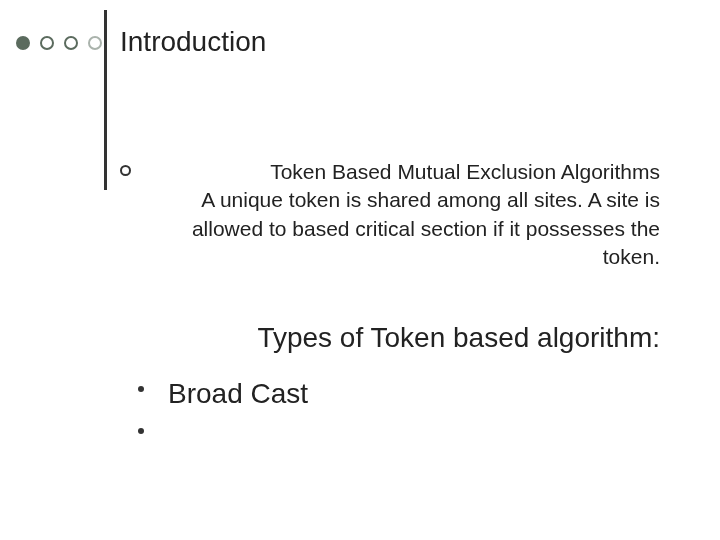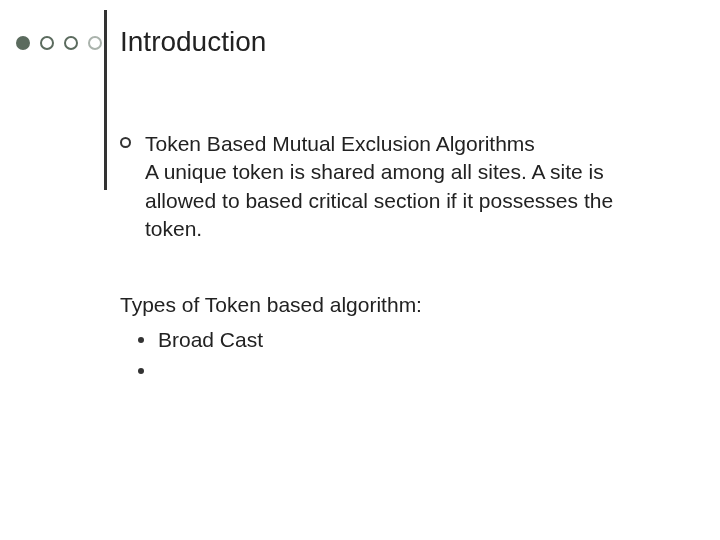--- a/index.html
+++ b/index.html
@@ -1,15 +1,15 @@
 <!DOCTYPE html>
 <html><head>
 <meta charset="utf-8">
 <style>
-  * { margin: 0; padding: 0; box-sizing: border-box; }
+  * { margin: 0; padding: 0; box-sizing: border-box; text-align: right; }
   html, body { width: 720px; height: 540px; background: #fff; font-family: Verdana, Geneva, sans-serif; }
   .slide {
     position: relative;
     width: 720px;
     height: 540px;
     background: #ffffff;
   }
   .dots {
     position: absolute;
     left: 16px;
@@ -48,47 +48,48 @@
     left: 120px;
     top: 130px;
     width: 540px;
     color: #222;
   }
   .item1 {
     display: flex;
     align-items: flex-start;
     gap: 14px;
     margin-bottom: 48px;
+    margin-top: 28px;
   }
   .obullet {
     flex: 0 0 auto;
     width: 11px;
     height: 11px;
     border-radius: 50%;
     border: 2px solid #333;
     margin-top: 7px;
     background: transparent;
   }
   .item1-text {
     font-size: 21px;
     line-height: 1.35;
   }
   .item1-text .lead { display: block; }
   .item1-text .desc { display: block; }
   .types-head {
-    font-size: 21px;
+    font-size: 28px;
     line-height: 1.35;
-    margin-bottom: 4px;
+    margin-bottom: 16px;
   }
   .types-list { margin-left: 18px; }
   .type-row {
     display: flex;
     align-items: flex-start;
-    gap: 14px;
-    font-size: 21px;
+    gap: 24px;
+    font-size: 28px;
     line-height: 1.5;
   }
   .sbullet {
     flex: 0 0 auto;
     width: 6px;
     height: 6px;
     border-radius: 50%;
     background: #333;
     margin-top: 13px;
   }

